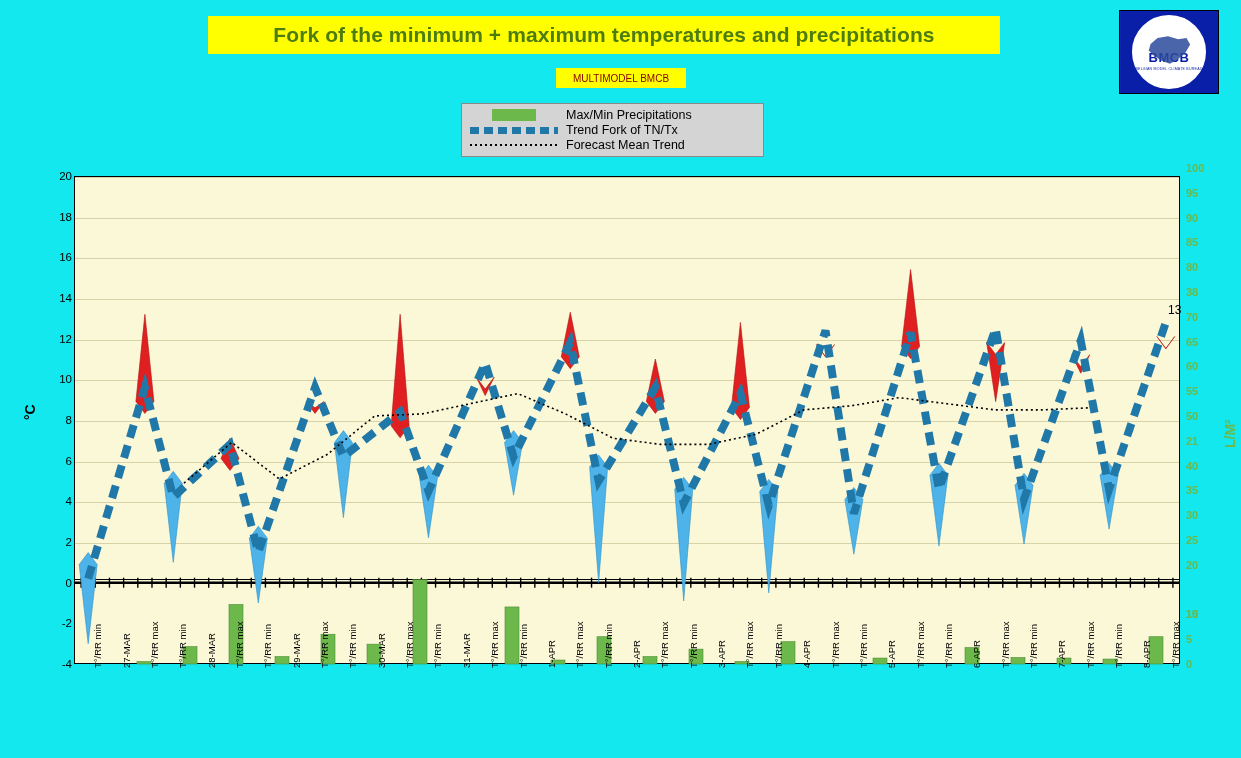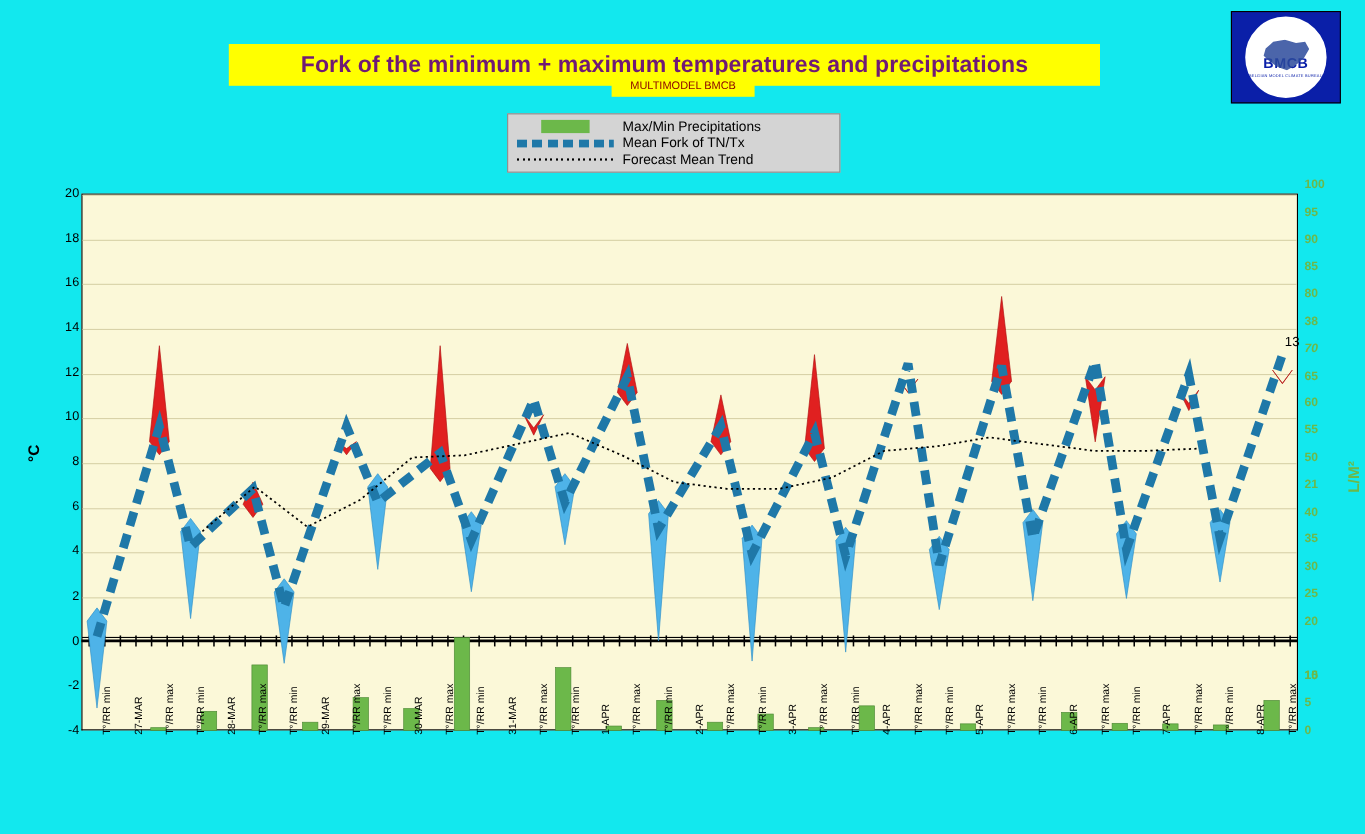--- a/index.html
+++ b/index.html
@@ -10,23 +10,22 @@
     overflow:hidden;
     position:relative;
   }
   #root{position:absolute;inset:0;}
 
   
   .title-box{
     position:absolute;left:208px;top:16px;width:792px;height:38px;
     background:#ffff00;
     display:flex;align-items:center;justify-content:center;
-    font-weight:bold;font-size:21px;color:#701a75;
+    font-weight:bold;font-size:21px;color:#4d7c0f;
     letter-spacing:0.1px;
-    margin-top:24px;
   }
   .subtitle-box{
     position:absolute;left:556px;top:68px;width:130px;height:20px;
     background:#ffff00;
     display:flex;align-items:center;justify-content:center;
     font-weight:normal;font-size:10px;color:#8b0000;
   }
 
   
   .logo{
@@ -135,21 +134,21 @@
     <div class="legend-row">
       <span class="legend-key">
           <span class="k-bar"></span>
         </span>
       <span class="legend-label">Max/Min Precipitations</span>
     </div>
     <div class="legend-row">
       <span class="legend-key">
           <span class="k-dash"></span>
         </span>
-      <span class="legend-label">Mean Fork of TN/Tx</span>
+      <span class="legend-label">Trend Fork of TN/Tx</span>
     </div>
     <div class="legend-row">
       <span class="legend-key">
           <span class="k-dot"></span>
         </span>
       <span class="legend-label">Forecast Mean Trend</span>
     </div>
   </div>
 
   <div class="axis-title-left">°C</div>
@@ -170,21 +169,21 @@
       <div style="top: 453.333px;">-2</div>
       <div style="top: 494px;">-4</div>
     </div>
   <div class="ylab-right" id="ylab-right">
       <div style="top: 8px;">100</div>
       <div style="top: 32.8px;">95</div>
       <div style="top: 57.6px;">90</div>
       <div style="top: 82.4px;">85</div>
       <div style="top: 107.2px;">80</div>
       <div style="top: 132px;">38</div>
-      <div style="top: 156.8px; font-style: italic;">70</div>
+      <div style="top: 156.8px;">70</div>
       <div style="top: 181.6px;">65</div>
       <div style="top: 206.4px;">60</div>
       <div style="top: 231.2px;">55</div>
       <div style="top: 256px;">50</div>
       <div style="top: 280.8px;">21</div>
       <div style="top: 305.6px;">40</div>
       <div style="top: 330.4px;">35</div>
       <div style="top: 355.2px;">30</div>
       <div style="top: 380px;">25</div>
       <div style="top: 404.8px;">20</div>

